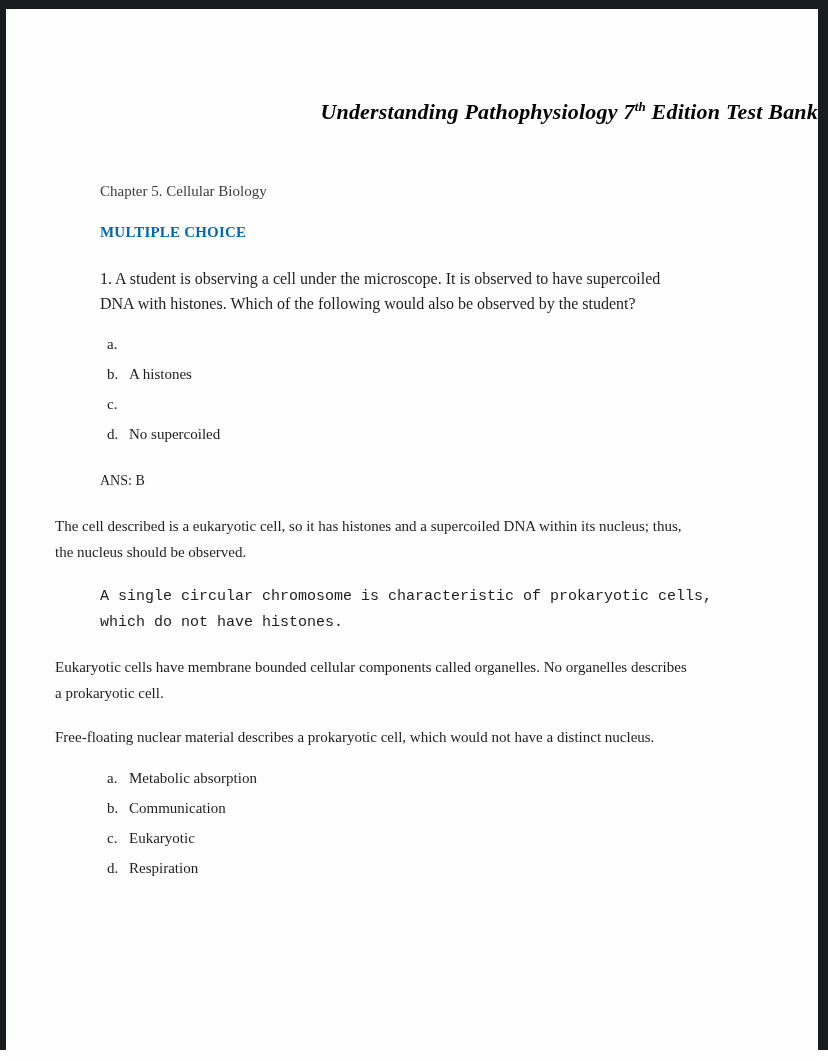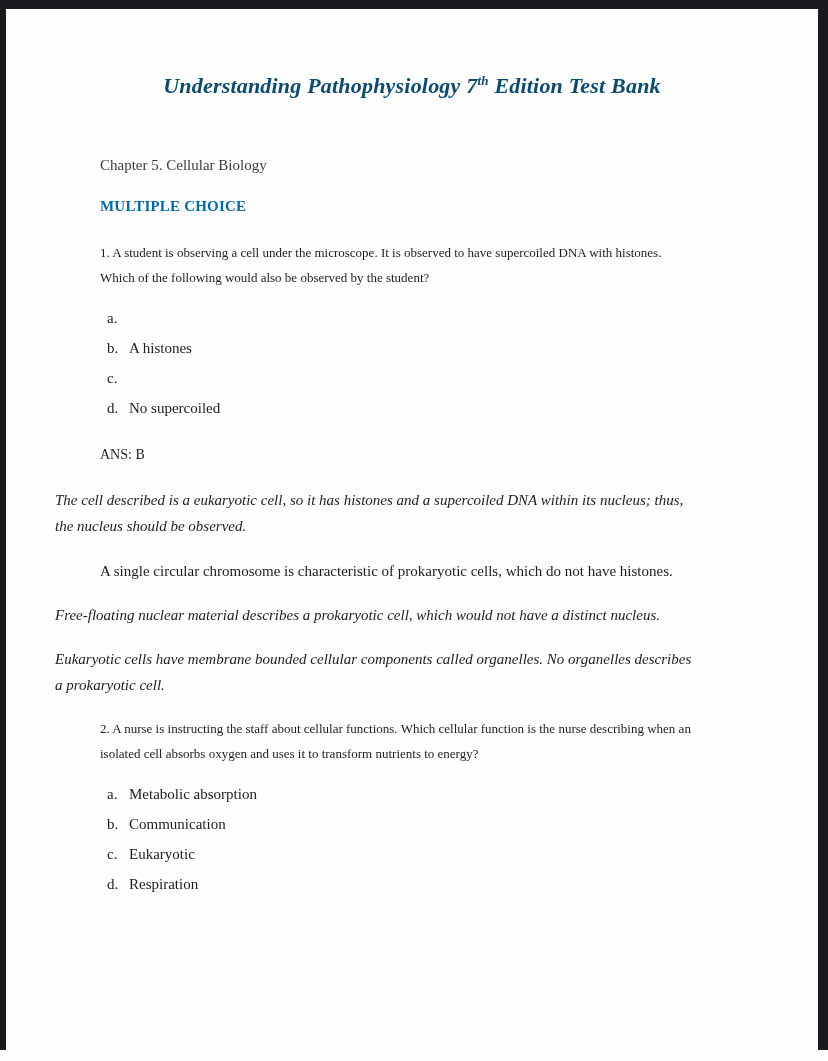--- a/index.html
+++ b/index.html
@@ -19,27 +19,27 @@
     height: 1050px;
     background: #191b1f;
   }
   .page {
     position: absolute;
     top: 9px; left: 6px; right: 10px; bottom: 0;
     background: #fefefe;
   }
 
   .doc-title {
-    margin-top: 62px;
-    text-align: center;
+    margin-top: 88px;
+    text-align: right;
     font-weight: bold;
     font-style: italic;
     font-size: 22px;
     line-height: 30px;
-    color: #0c4a6e;
+    color: #000000;
     letter-spacing: 0.2px;
   }
   .doc-title sup {
     font-size: 13px;
     line-height: 0;
   }
 
   .chapter-heading {
     margin: 56px 0 0 94px;
     font-size: 15px;
@@ -48,21 +48,21 @@
   .section-heading {
     margin: 24px 0 0 94px;
     font-size: 15px;
     font-weight: bold;
     color: #0369a1;
     letter-spacing: 0.2px;
   }
 
   .stem {
     margin-left: 94px;
-    font-size: 13px;
+    font-size: 16px;
     line-height: 25px;
     color: #1d1d1d;
   }
   .stem.q1 { margin-top: 25px; width: 582px; }
   .stem.q2 { margin-top: 18px; width: 592px; }
 
   .options { margin-top: 17px; }
   .option-row {
     display: flex;
     margin-left: 101px;
@@ -80,22 +80,22 @@
     margin: 27px 0 0 94px;
     font-size: 14px;
     color: #1d1d1d;
   }
 
   .rationale {
     font-size: 15px;
     line-height: 26px;
     color: #1d1d1d;
   }
-  .rationale.full { margin-left: 49px; font-style: italic; }
-  .rationale.indented { margin-left: 94px; }
+  .rationale.full { margin-left: 49px; }
+  .rationale.indented { margin-left: 94px; font-family: Liberation Mono, monospace; }
   .rat-0 { margin-top: 24px; width: 645px; }
   .rat-1 { margin-top: 19px; width: 660px; }
   .rat-2 { margin-top: 18px; width: 710px; }
   .rat-3 { margin-top: 18px; width: 640px; }
 </style>
 </head>
 <body>
 
 <div class="canvas">
   <div class="frame"></div>
@@ -125,24 +125,23 @@
       <div class="option-row">
         <span class="option-letter">d.</span>
         <span class="option-text">No supercoiled</span>
       </div>
     </div>
 
     <div class="answer-label">ANS: B</div>
 
     <div class="rationale full rat-0">The cell described is a eukaryotic cell, so it has histones and a supercoiled DNA within its nucleus; thus, the nucleus should be observed.</div>
     <div class="rationale indented rat-1">A single circular chromosome is characteristic of prokaryotic cells, which do not have histones.</div>
+    <div class="rationale full rat-3">Eukaryotic cells have membrane bounded cellular components called organelles. No organelles describes a prokaryotic cell.</div>
     <div class="rationale full rat-2">Free-floating nuclear material describes a prokaryotic cell, which would not have a distinct nucleus.</div>
-    <div class="rationale full rat-3">Eukaryotic cells have membrane bounded cellular components called organelles. No organelles describes a prokaryotic cell.</div>
 
-    <div class="stem q2">2. A nurse is instructing the staff about cellular functions. Which cellular function is the nurse describing when an isolated cell absorbs oxygen and uses it to transform nutrients to energy?</div>
 
     <div class="options">
       <div class="option-row">
         <span class="option-letter">a.</span>
         <span class="option-text">Metabolic absorption</span>
       </div>
       <div class="option-row">
         <span class="option-letter">b.</span>
         <span class="option-text">Communication</span>
       </div>

